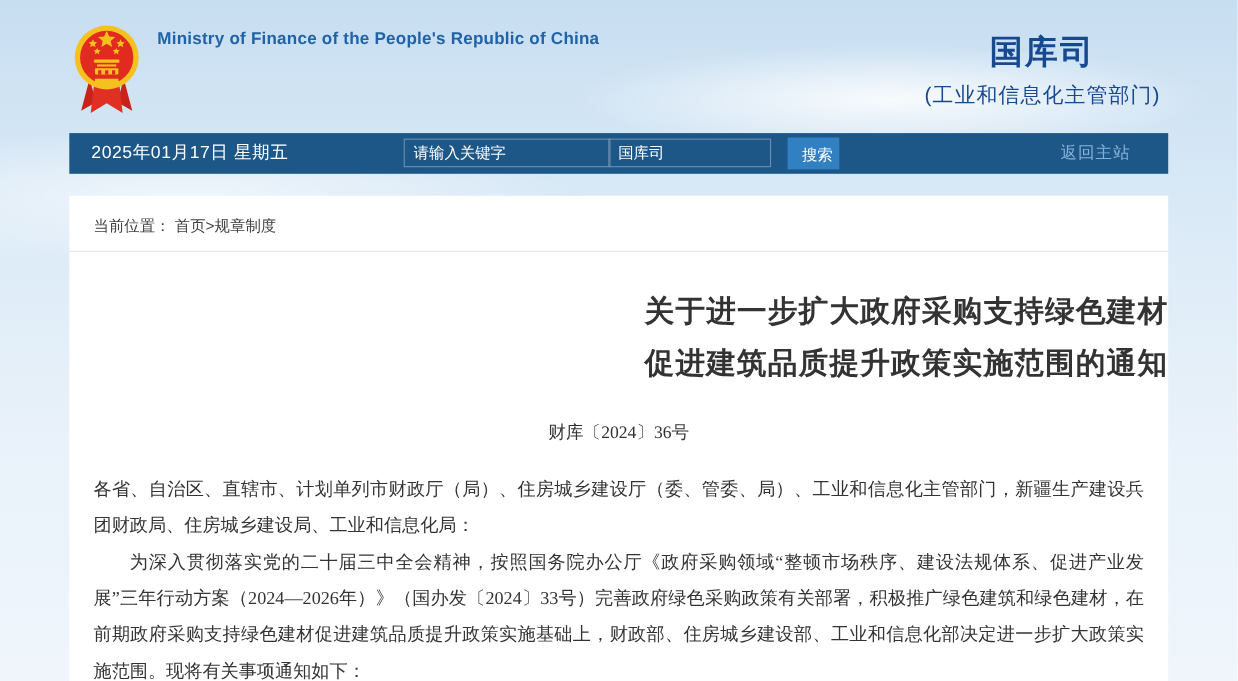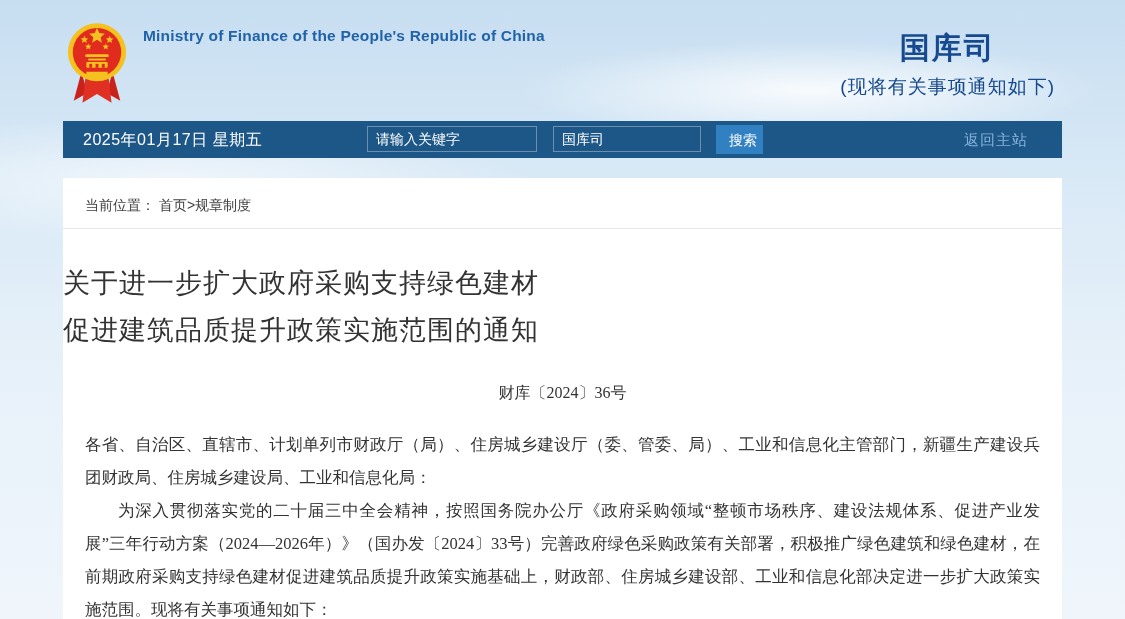--- a/index.html
+++ b/index.html
@@ -17,36 +17,36 @@
   .emblem{position:absolute;left:66px;top:12px;width:62px;height:96px;}
   .site-titles{position:absolute;left:143px;top:22px;}
   .site-title-zh{font-size:38px;font-weight:bold;color:#2063a8;letter-spacing:2px;line-height:42px;}
   .site-title-en{font-size:15.5px;font-weight:bold;color:#2063a8;margin-top:5px;letter-spacing:.2px;}
   .dept-block{position:absolute;right:70px;top:30px;text-align:center;color:#16498f;}
   .dept-name{font-size:30px;font-weight:600;letter-spacing:2px;line-height:36px;}
   .dept-sub{font-size:19px;margin-top:8px;letter-spacing:1px;}
   
   .navbar{position:absolute;left:63px;top:121px;width:999px;height:37px;background:#1d5788;}
   .nav-date{position:absolute;left:20px;top:0;line-height:37px;color:#fff;font-size:16px;letter-spacing:.5px;}
-  .nav-input{position:absolute;left:304px;top:5px;width:170px;height:26px;box-sizing:border-box;
+  .nav-input{position:absolute;left:304px;top:5px;width:188px;height:26px;box-sizing:border-box;
     background:transparent;border:1px solid #6d8fae;color:#c4b5fd;font-size:14px;padding:0 8px;outline:none;
     font-family:"Liberation Sans",sans-serif;}
   .nav-input::placeholder{color:#fff;opacity:1;}
   .nav-select{position:absolute;left:490px;top:5px;width:148px;height:26px;box-sizing:border-box;
     border:1px solid #6d8fae;color:#fff;font-size:14px;line-height:24px;padding:0 8px;cursor:pointer;}
   .nav-search-btn{position:absolute;left:653px;top:4px;width:47px;height:29px;background:#3181c2;
     border:none;color:#fff;font-size:14px;cursor:pointer;text-align:right;line-height:29px;
     font-family:"Liberation Sans",sans-serif;}
   .nav-home-link{position:absolute;right:34px;top:0;line-height:37px;color:#86b2d8;font-size:15px;
     text-decoration:none;cursor:pointer;letter-spacing:1px;}
   
   .content{position:absolute;left:63px;top:178px;width:999px;height:441px;background:#fff;overflow:hidden;}
   .breadcrumb{padding:19px 22px 13px 22px;font-size:14px;color:#404040;border-bottom:1px solid #e7e7e7;}
   .breadcrumb a{color:#404040;text-decoration:none;cursor:pointer;}
-  .doc-title{margin-top:31px;text-align:left;font-size:27px;font-weight:400;color:#333;line-height:47px;letter-spacing:1px;}
+  .doc-title{margin-top:31px;text-align:right;font-size:27px;font-weight:700;color:#333;line-height:47px;letter-spacing:1px;}
   .doc-number{margin-top:29px;text-align:center;font-size:16px;color:#333;font-family:"Liberation Serif",serif;}
   .doc-body{margin:24px 22px 0 22px;font-size:16.5px;line-height:33px;color:#333;text-align:justify;
     font-family:"Liberation Serif",serif;}
   .doc-body p{margin:0;}
   .doc-body p.indent{text-indent:2em;}
 </style>
 </head>
 <body>
 
 <div class="header">
@@ -71,21 +71,21 @@
         <rect x="37" y="52" width="3" height="4" fill="#e02b1e"></rect>
       </g>
       <path d="M21 60 h22 v3 a11 5 0 0 1 -22 0 z" fill="#f5c11e"></path>
     </svg>
   </div>
   <div class="site-titles">
     <div class="site-title-en">Ministry of Finance of the People's Republic of China</div>
   </div>
   <div class="dept-block">
     <div class="dept-name">国库司</div>
-    <div class="dept-sub">(现将有关事项通知如下)</div>
+    <div class="dept-sub">(工业和信息化主管部门)</div>
   </div>
 </div>
 
 <div class="navbar">
   <div class="nav-date">2025年01月17日  星期五</div>
   <input class="nav-input" type="text" placeholder="请输入关键字" style="">
   <div class="nav-select">
     <span>国库司</span>
   </div>
   <button class="nav-search-btn">搜索</button>

